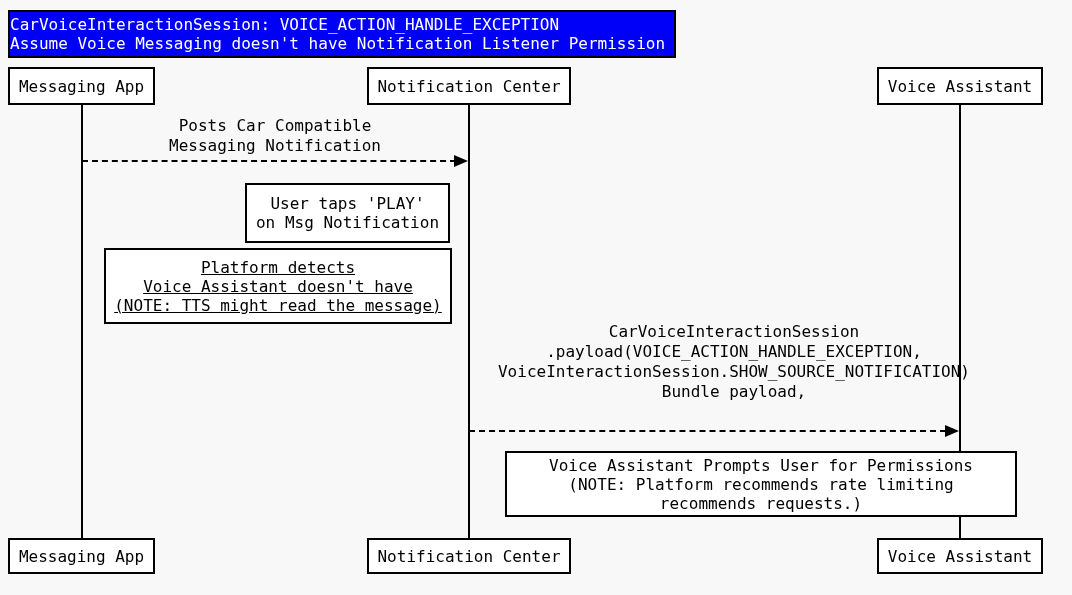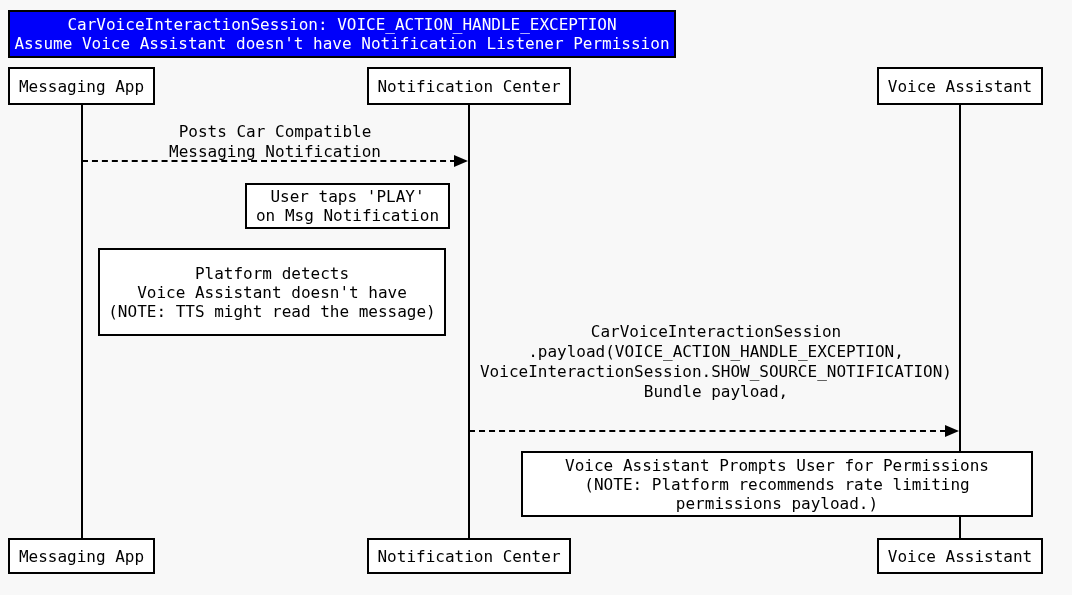--- a/index.html
+++ b/index.html
@@ -18,21 +18,21 @@
     overflow: hidden;
   }
   .abs { position: absolute; }
   .title-box {
     left: 8px; top: 10px; width: 668px; height: 48px;
     background: var(--title-bg, #0000fa);
     border: 2px solid var(--line-color, #000);
     box-sizing: border-box;
     color: var(--title-text, #fff);
     display: flex; flex-direction: column;
-    align-items: center; justify-content: center;
+    justify-content: center;
     line-height: 19px;
     white-space: nowrap;
   }
   .pbox {
     height: 38px;
     background: var(--box-bg, #fff);
     border: 2px solid var(--line-color, #000);
     box-sizing: border-box;
     display: flex; align-items: center; justify-content: center;
     white-space: nowrap;
@@ -69,70 +69,70 @@
     white-space: nowrap;
   }
 </style>
 </head>
 <body>
 
 <div id="canvas">
 
   <div class="abs title-box">
     <div>CarVoiceInteractionSession: VOICE_ACTION_HANDLE_EXCEPTION</div>
-    <div>Assume Voice Assistant doesn't have Notification Listener Permission</div>
+    <div>Assume Voice Messaging doesn't have Notification Listener Permission</div>
   </div>
 
   <div class="abs pbox" style="left:8px; top:67px; width:147px;">
     <span>Messaging App</span>
   </div>
   <div class="abs pbox" style="left:367px; top:67px; width:204px;">
     <span>Notification Center</span>
   </div>
   <div class="abs pbox" style="left:877px; top:67px; width:166px;">
     <span>Voice Assistant</span>
   </div>
 
   <div class="abs lifeline" style="left:81px;"></div>
   <div class="abs lifeline" style="left:468px;"></div>
   <div class="abs lifeline" style="left:959px;"></div>
 
-  <div class="abs msg-label" style="left:82px; top:122px; width:386px;">
+  <div class="abs msg-label" style="left:82px; top:116px; width:386px;">
     <div>Posts Car Compatible</div>
     <div>Messaging Notification</div>
   </div>
 
   <div class="abs dash-line" style="left:82px; top:160px; width:374px;"></div>
   <div class="abs arrowhead-right" style="left:454px; top:155px;"></div>
 
-  <div class="abs note-box" style="left:245px; top:183px; width:205px; height:46px;">
+  <div class="abs note-box" style="left:245px; top:183px; width:205px; height:60px;">
     <div>User taps 'PLAY'</div>
     <div>on Msg Notification</div>
   </div>
 
-  <div class="abs note-box" style="left:98px; top:248px; width:348px; height:88px;">
+  <div class="abs note-box" style="left:104px; top:248px; width:348px; height:76px;text-decoration:underline;">
     <div>Platform detects</div>
     <div>Voice Assistant doesn't have</div>
     <div>(NOTE: TTS might read the message)</div>
   </div>
 
-  <div class="abs msg-label" style="left:456px; top:322px; width:520px;">
+  <div class="abs msg-label" style="left:474px; top:322px; width:520px;">
     <div>CarVoiceInteractionSession</div>
     <div>.payload(VOICE_ACTION_HANDLE_EXCEPTION,</div>
     <div>VoiceInteractionSession.SHOW_SOURCE_NOTIFICATION)</div>
     <div>Bundle payload,</div>
   </div>
 
   <div class="abs dash-line" style="left:469px; top:430px; width:477px;"></div>
   <div class="abs arrowhead-right" style="left:945px; top:425px;"></div>
 
-  <div class="abs note-box" style="left:505px; top:451px; width:512px; height:66px;margin-left:16px;">
+  <div class="abs note-box" style="left:505px; top:451px; width:512px; height:66px;">
     <div>Voice Assistant Prompts User for Permissions</div>
     <div>(NOTE: Platform recommends rate limiting</div>
-    <div>permissions payload.)</div>
+    <div>recommends requests.)</div>
   </div>
 
   <div class="abs pbox bottom" style="left:8px; top:538px; width:147px;">
     <span>Messaging App</span>
   </div>
   <div class="abs pbox bottom" style="left:367px; top:538px; width:204px;">
     <span>Notification Center</span>
   </div>
   <div class="abs pbox bottom" style="left:877px; top:538px; width:166px;">
     <span>Voice Assistant</span>

